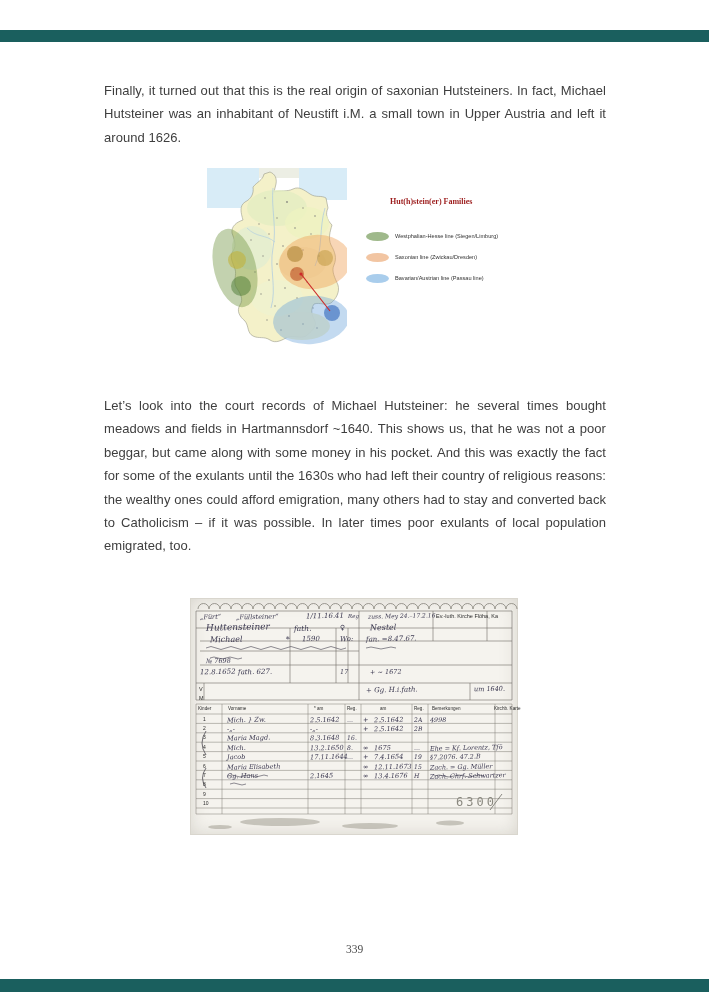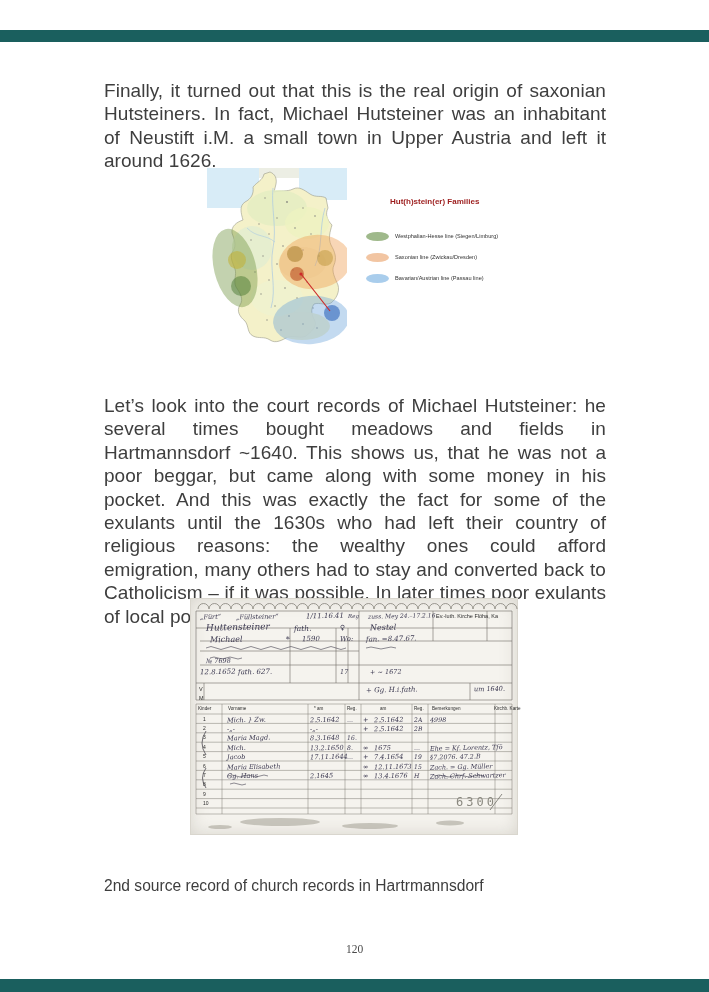--- a/index.html
+++ b/index.html
@@ -2,31 +2,31 @@
 <html><head>
 <meta charset="utf-8">
 <style>
   html,body{margin:0;padding:0;background:#ffffff;}
   .page{position:relative;width:709px;height:992px;background:#ffffff;overflow:hidden;
         font-family:"Liberation Sans",sans-serif;}
   .bar{position:absolute;left:0;width:709px;}
   .bar.top{top:30px;height:12px;}
   .bar.bottom{top:979px;height:13px;}
   p.body{position:absolute;left:104px;width:502px;margin:0;text-align:justify;
-         font-size:19px;line-height:23.4px;color:#3e3e3e;letter-spacing:0.05px;}
+         font-size:13px;line-height:23.4px;color:#3e3e3e;letter-spacing:0.05px;}
   .p1{top:79px;}
   .p2{top:394px;}
   .caption{position:absolute;left:104px;top:877px;margin:0;font-size:15.6px;color:#3e3e3e;}
   .pageno{position:absolute;left:0;top:943px;width:709px;text-align:center;
           font-family:"Liberation Serif",serif;font-size:11.5px;color:#4a4a4a;}
   
   .map-fig{position:absolute;left:207px;top:168px;width:300px;height:182px;}
   .map-svg{position:absolute;left:0;top:0;}
   .legend{position:absolute;left:155px;top:0;width:145px;height:182px;}
-  .legend-title{position:absolute;left:28px;top:29px;font-size:8px;font-weight:bold;color:#9c1c1c;}
+  .legend-title{position:absolute;left:28px;top:29px;font-size:8px;font-weight:bold;color:#9c1c1c;font-family:Liberation Serif, serif;}
   .lg-row{position:absolute;left:4px;height:12px;display:flex;align-items:center;}
   .lg-row.r0{top:62px;} .lg-row.r1{top:83px;} .lg-row.r2{top:104px;}
   .sw{width:23px;height:9px;border-radius:50%;margin-right:6px;flex:0 0 auto;}
   .lg-label{font-size:5.6px;color:#333;white-space:nowrap;}
   
   .scan{position:absolute;left:190px;top:598px;width:328px;height:237px;
         background:#f5f3ee;box-shadow:inset 0 0 0 1px #d9d6ce, inset 0 0 18px rgba(120,115,100,.25);}
   .scan-svg{position:absolute;left:0;top:0;}
   .ink{position:absolute;font-family:"DejaVu Serif",serif;font-style:italic;
        color:#3b3850;white-space:nowrap;transform:rotate(-1.2deg);}
@@ -281,19 +281,18 @@
       <span class="ink" style="left: 120px; top: 173.9px; font-size: 6.6px;">2.1645</span>
       <span class="ink" style="left: 173px; top: 173.9px; font-size: 6.6px;">∞</span>
       <span class="ink" style="left: 184px; top: 173.9px; font-size: 6.6px;">13.4.1676</span>
       <span class="ink" style="left: 224px; top: 173.9px; font-size: 6.2px;">H</span>
       <span class="ink" style="left: 240px; top: 173.9px; font-size: 6.4px;">Zach. Chrf. Schwartzer</span>
       <span class="prt" style="left: 13px; top: 183.3px; font-size: 5px;">8</span>
       <span class="prt" style="left: 13px; top: 192.7px; font-size: 5px;">9</span>
       <span class="prt" style="left: 13px; top: 202.1px; font-size: 5px;">10</span>
     </div>
 
-  <p class="caption">2nd source record of church records in Hartrmannsdorf</p>
-
-  <div class="pageno">120</div>
+
+  <div class="pageno">339</div>
 
   <div class="bar bottom" style="background-color: rgb(26, 95, 94);"></div>
 
 </div>
 
 </body></html>

